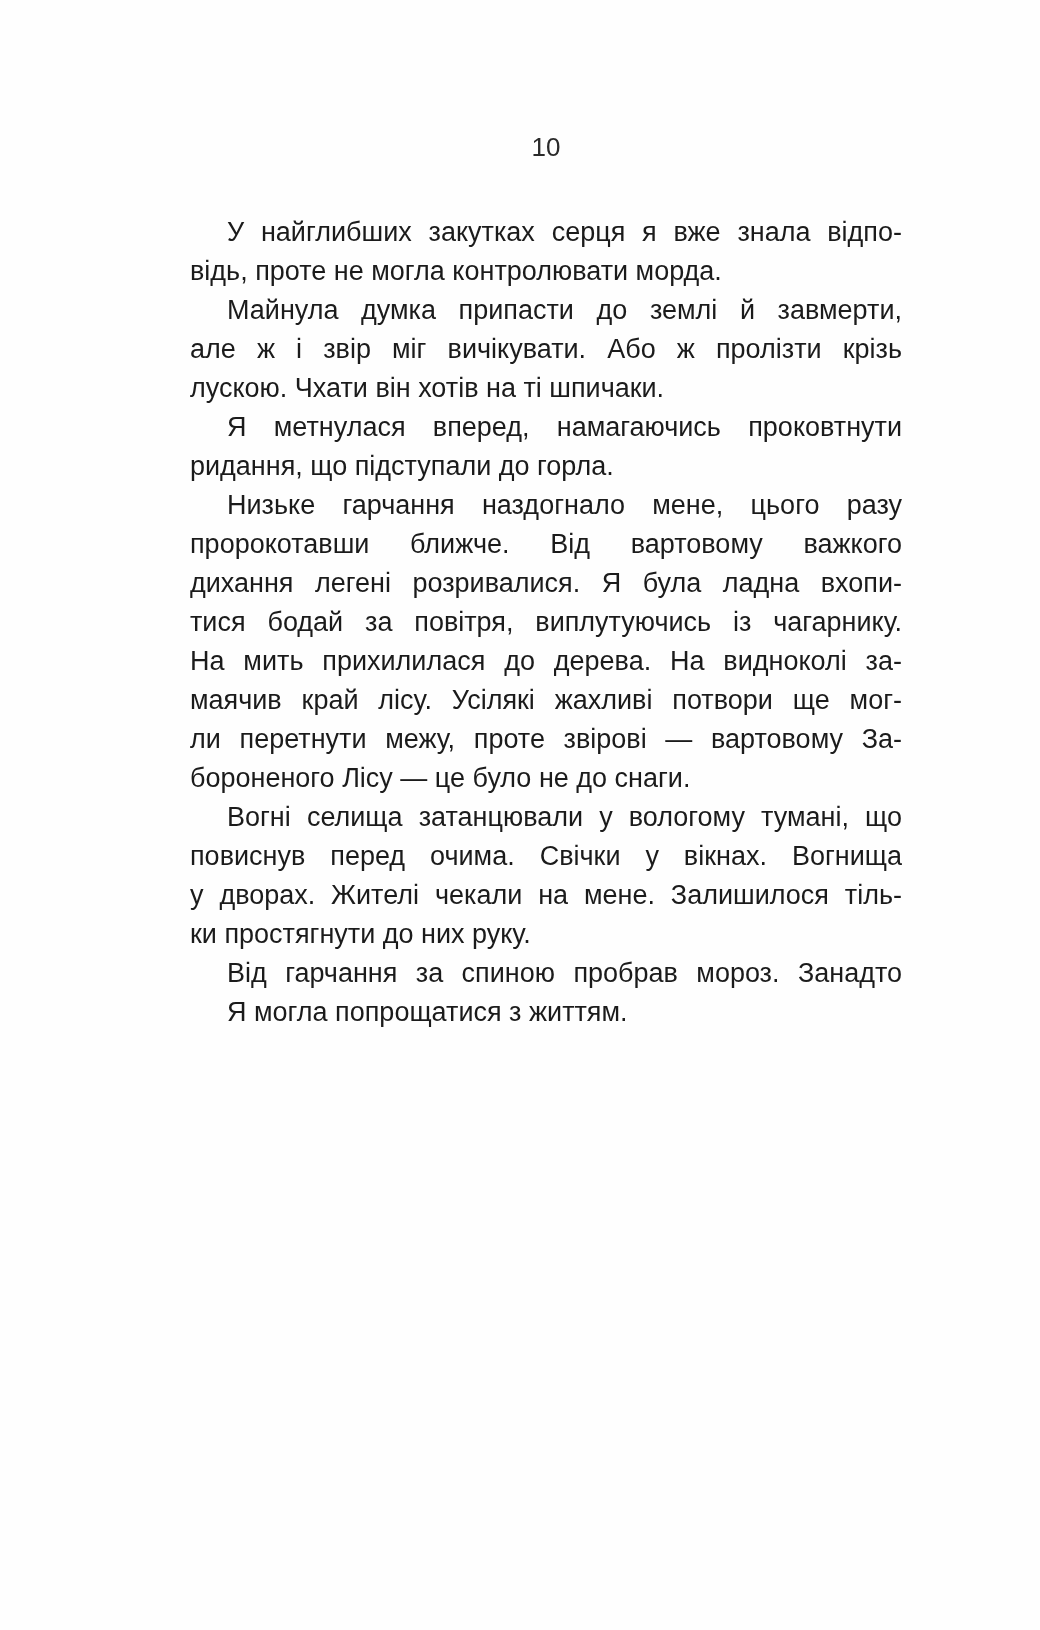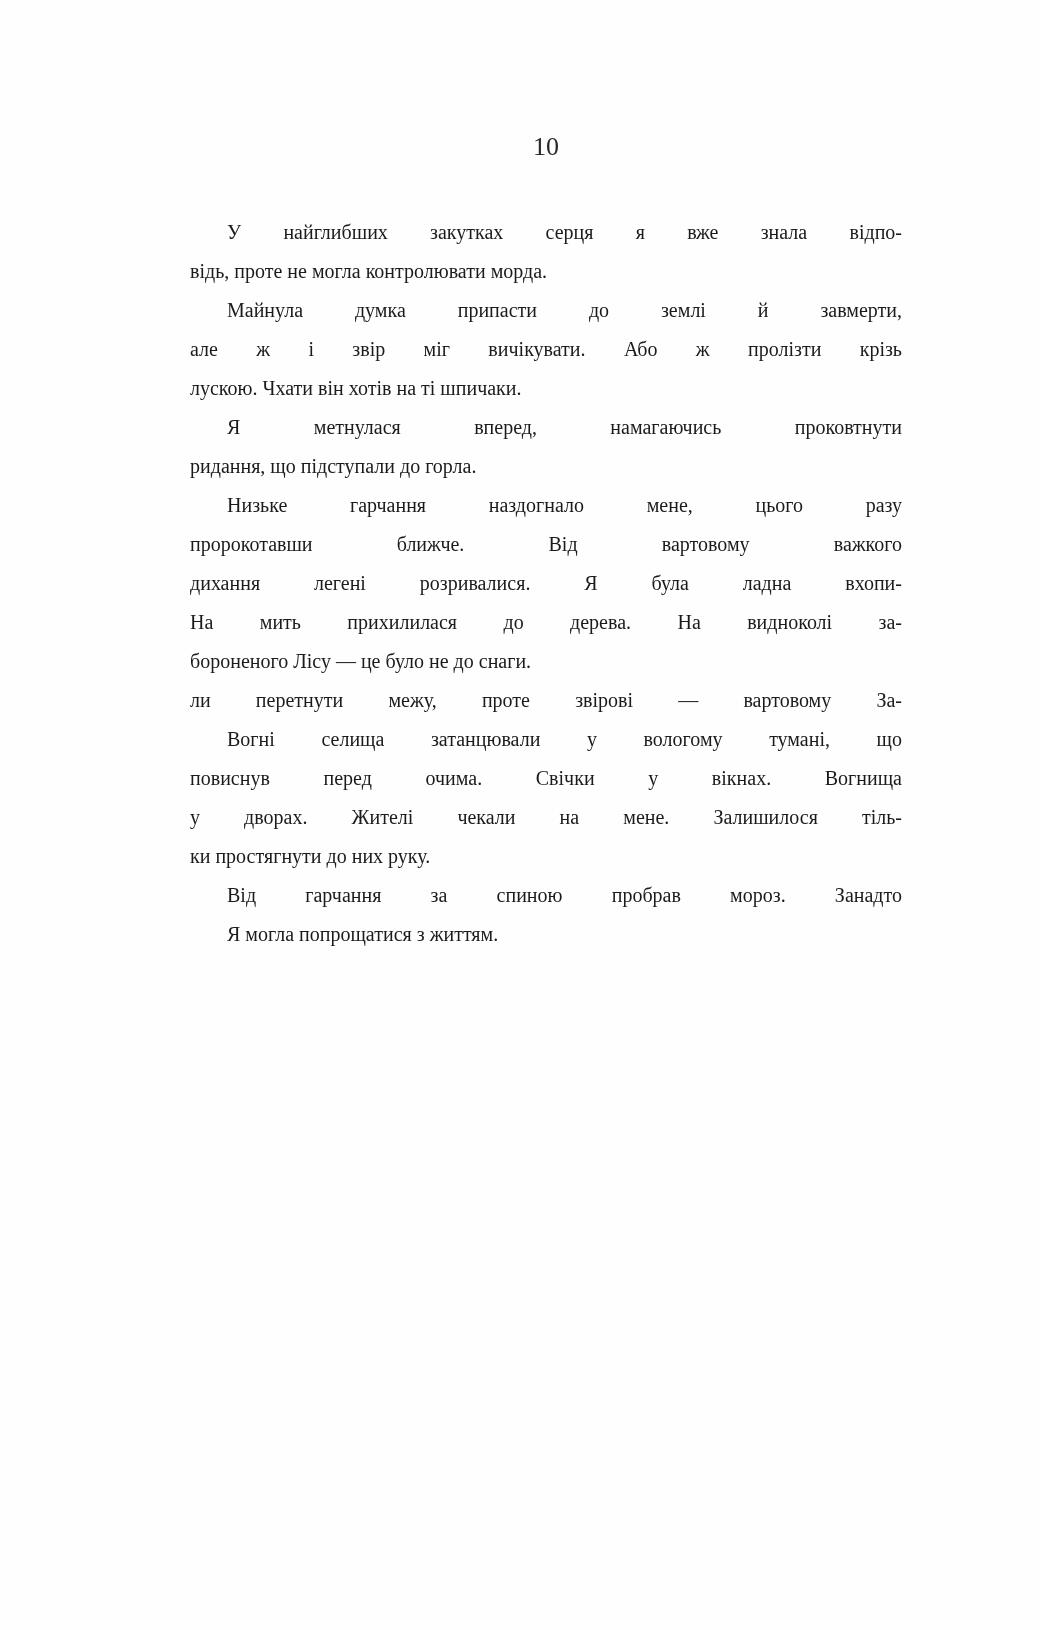--- a/index.html
+++ b/index.html
@@ -5,40 +5,40 @@
   html, body {
     margin: 0;
     padding: 0;
     background: #ffffff;
   }
   .page {
     position: relative;
     width: 1040px;
     height: 1630px;
     background: #fefefe;
-    font-family: Liberation Serif, serif;
+    font-family: Liberation Sans, sans-serif;
     color: #1b1b1b;
     overflow: hidden;
   }
   .page-number {
     position: absolute;
     top: 132px;
     left: 190px;
     width: 712px;
     text-align: center;
     font-size: 26px;
     line-height: 30px;
     color: #2a2a2a;
   }
   .text-block {
     position: absolute;
     top: 213px;
     left: 190px;
     width: 712px;
-    font-size: 20px;
+    font-size: 27px;
   }
   .line {
     line-height: 39px;
     height: 39px;
     text-align: justify;
     overflow: hidden;
   }
   .line.just {
     text-align-last: justify;
   }
@@ -58,23 +58,25 @@
       <div class="line indent just">У найглибших закутках серця я вже знала відпо-</div>
       <div class="line last">відь, проте не могла контролювати морда.</div>
       <div class="line indent just">Майнула думка припасти до землі й завмерти,</div>
       <div class="line just">але ж і звір міг вичікувати. Або ж пролізти крізь</div>
       <div class="line last">лускою. Чхати він хотів на ті шпичаки.</div>
       <div class="line indent just">Я метнулася вперед, намагаючись проковтнути</div>
       <div class="line last">ридання, що підступали до горла.</div>
       <div class="line indent just">Низьке гарчання наздогнало мене, цього разу</div>
       <div class="line just">пророкотавши ближче. Від вартовому важкого</div>
       <div class="line just">дихання легені розривалися. Я була ладна вхопи-</div>
+      <div class="line just">тися бодай за повітря, виплутуючись із чагарнику.</div>
       <div class="line just">На мить прихилилася до дерева. На видноколі за-</div>
+      <div class="line just">маячив край лісу. Усілякі жахливі потвори ще мог-</div>
+      <div class="line just">ли перетнути межу, проте звірові — вартовому За-</div>
       <div class="line last">бороненого Лісу — це було не до снаги.</div>
-      <div class="line just">ли перетнути межу, проте звірові — вартовому За-</div>
       <div class="line indent just">Вогні селища затанцювали у вологому тумані, що</div>
       <div class="line just">повиснув перед очима. Свічки у вікнах. Вогнища</div>
       <div class="line just">у дворах. Жителі чекали на мене. Залишилося тіль-</div>
       <div class="line last">ки простягнути до них руку.</div>
       <div class="line indent just">Від гарчання за спиною пробрав мороз. Занадто</div>
       <div class="line indent last">Я могла попрощатися з життям.</div>
     </div>
 </div>
 
 </body></html>

